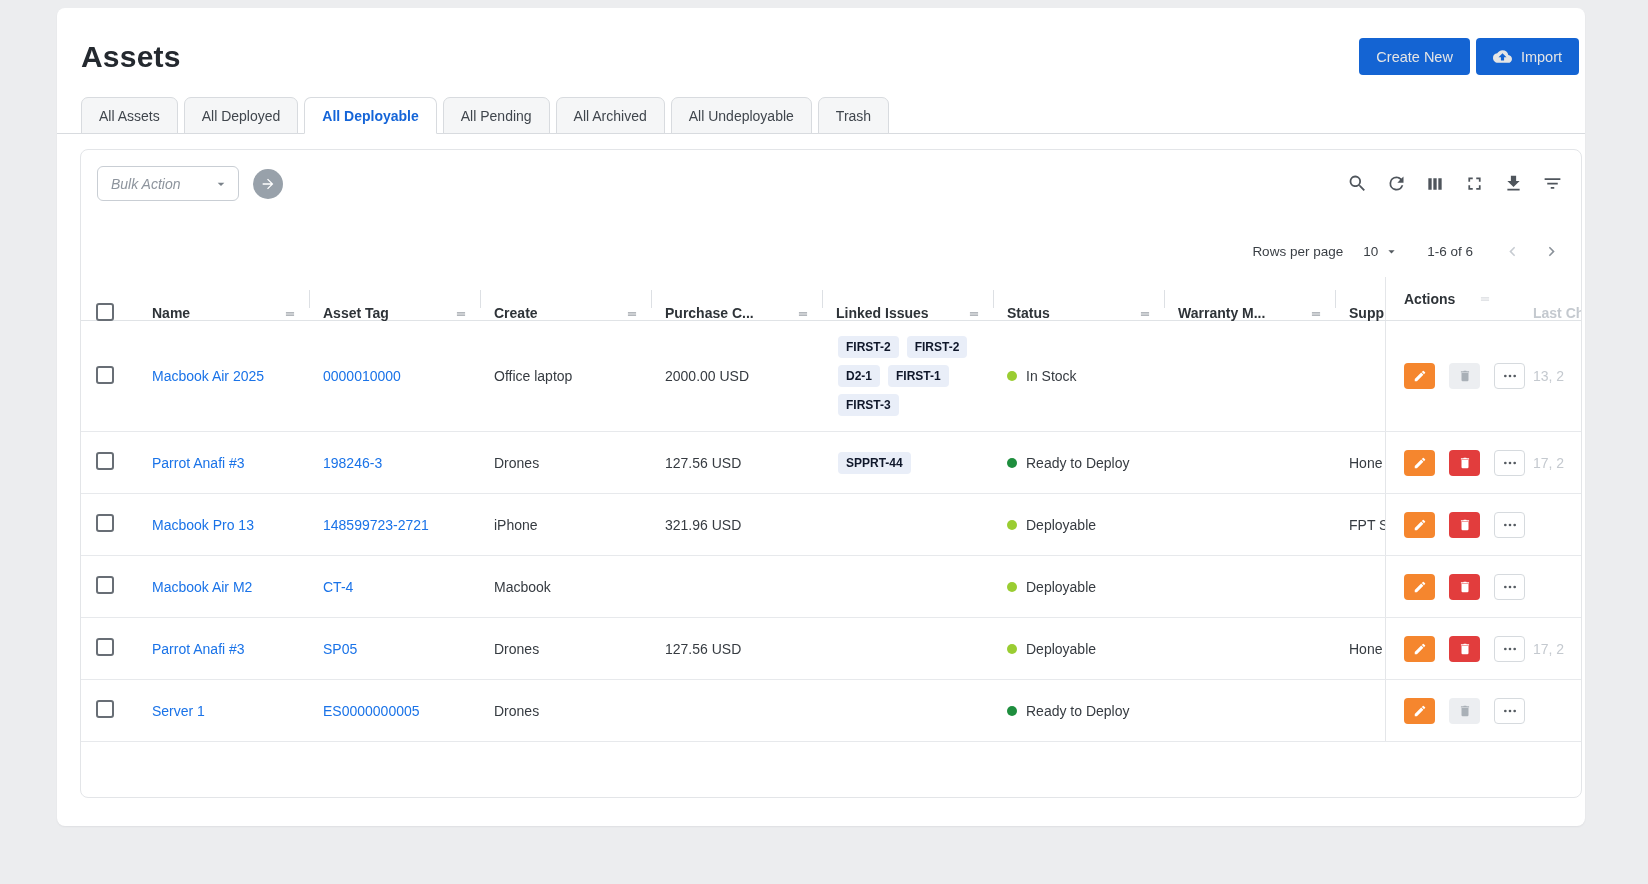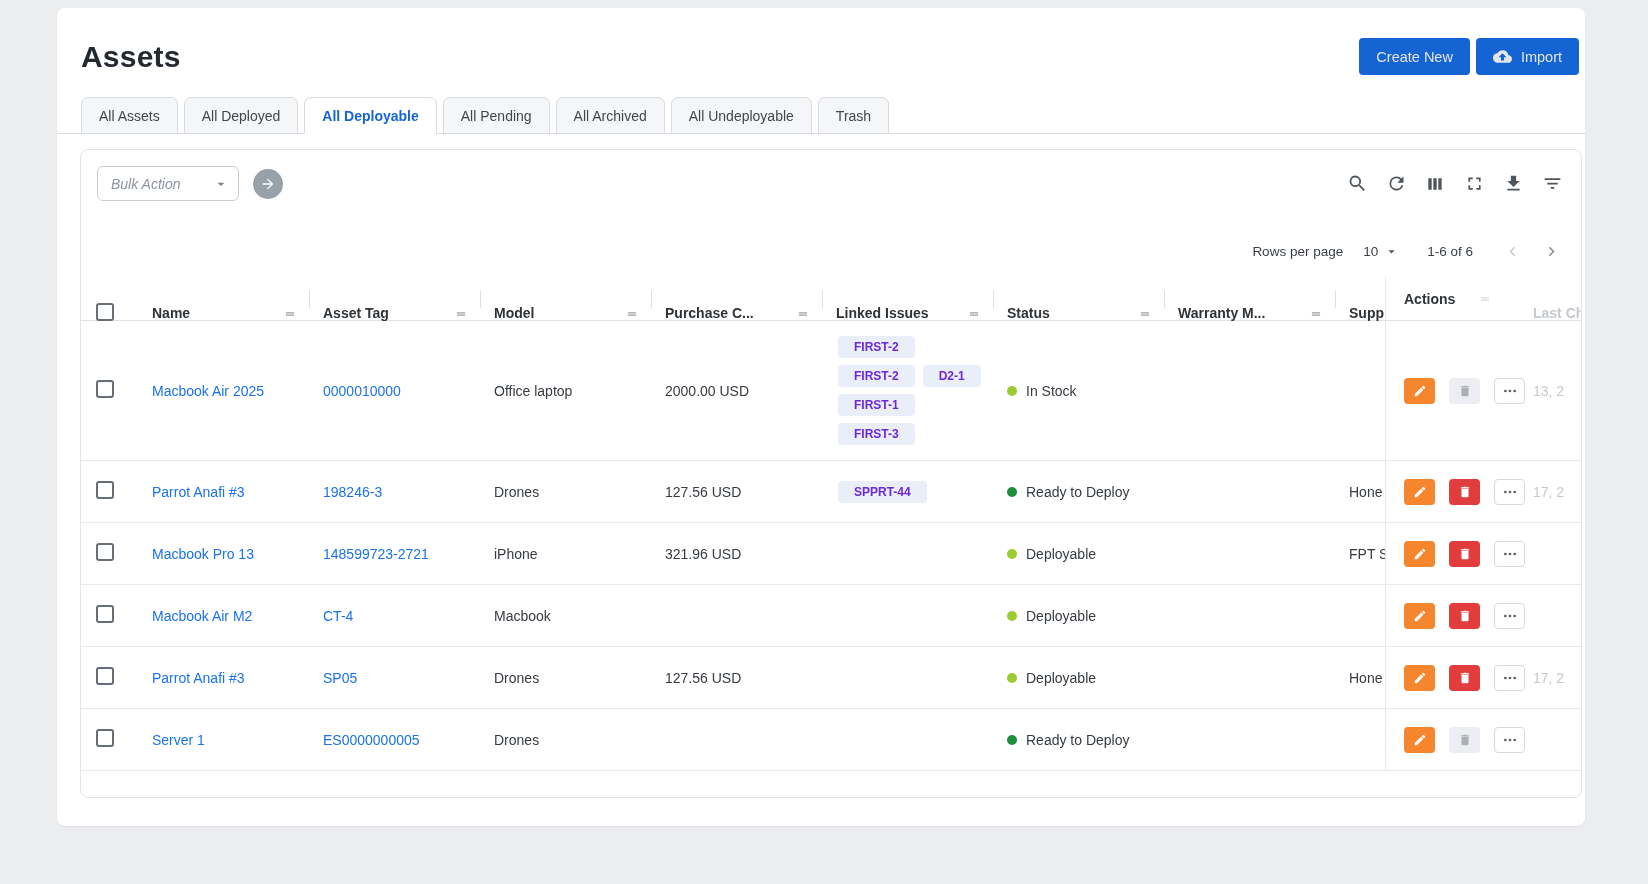--- a/index.html
+++ b/index.html
@@ -69,22 +69,22 @@
     font-weight: 700; font-size: 14px; color: #2e3338; }
   .hcell { position: relative; display: flex; align-items: flex-end; height: 44px; padding-right: 26px; }
   .hcell .drag { margin-left: auto; color: #9aa0a6; display: flex; cursor: col-resize; }
   .hcell.sep::after { content: ""; position: absolute; right: 13px; top: 13px; height: 18px; width: 1px; background: #dde0e4; }
   .cb-cell { padding-left: 15px; }
   .cb { width: 18px; height: 18px; border: 2px solid #686e75; border-radius: 3px; background: #fff; cursor: pointer; display: inline-block; }
   .trow { min-height: 62px; border-bottom: 1px solid #e7e9ec; font-size: 14px; color: #363b41; }
   .cell { padding-right: 27px; }
   .link { color: #1a73e8; text-decoration: none; cursor: pointer; }
   .issues { display: flex; flex-wrap: wrap; gap: 7px 8px; padding: 15px 14px 15px 2px; align-items: center; }
-  .chip { background: #e9eef8; color: #6d28d9; font-weight: 700; font-size: 12px;
-    padding: 4px 16px; border-radius: 4px; cursor: pointer; white-space: nowrap; }
+  .chip { background: #e9eef8; color: #0f172a; font-weight: 700; font-size: 12px;
+    padding: 4px 8px; border-radius: 4px; cursor: pointer; white-space: nowrap; }
   .status { display: flex; align-items: center; gap: 9px; }
   .dot { width: 10px; height: 10px; border-radius: 50%; flex: none; background: #9acd32; }
   .ghost, .ghost-h { color: #c4c9cf; }
   .cell-last { padding-left: 13px; white-space: nowrap; }
   .ghost-h { padding-left: 13px; }
   
   .actions-overlay {
     position: absolute; left: 1304px; top: 0; bottom: 0; width: 146px;
     background: #fff; border-left: 1px solid #e4e6e9;
     display: flex; align-items: center; gap: 14px; padding-left: 18px; z-index: 2;
@@ -223,21 +223,21 @@
       </div>
       <div class="hcell sep">
         <span>Asset Tag</span>
         <span class="drag">
             <svg width="14" height="14" viewBox="0 0 24 24" fill="currentColor">
               <path d="M5 9h14v2H5zM5 13h14v2H5z"></path>
             </svg>
           </span>
       </div>
       <div class="hcell sep">
-        <span>Model</span>
+        <span>Create</span>
         <span class="drag">
             <svg width="14" height="14" viewBox="0 0 24 24" fill="currentColor">
               <path d="M5 9h14v2H5zM5 13h14v2H5z"></path>
             </svg>
           </span>
       </div>
       <div class="hcell sep">
         <span>Purchase C...</span>
         <span class="drag">
             <svg width="14" height="14" viewBox="0 0 24 24" fill="currentColor">

